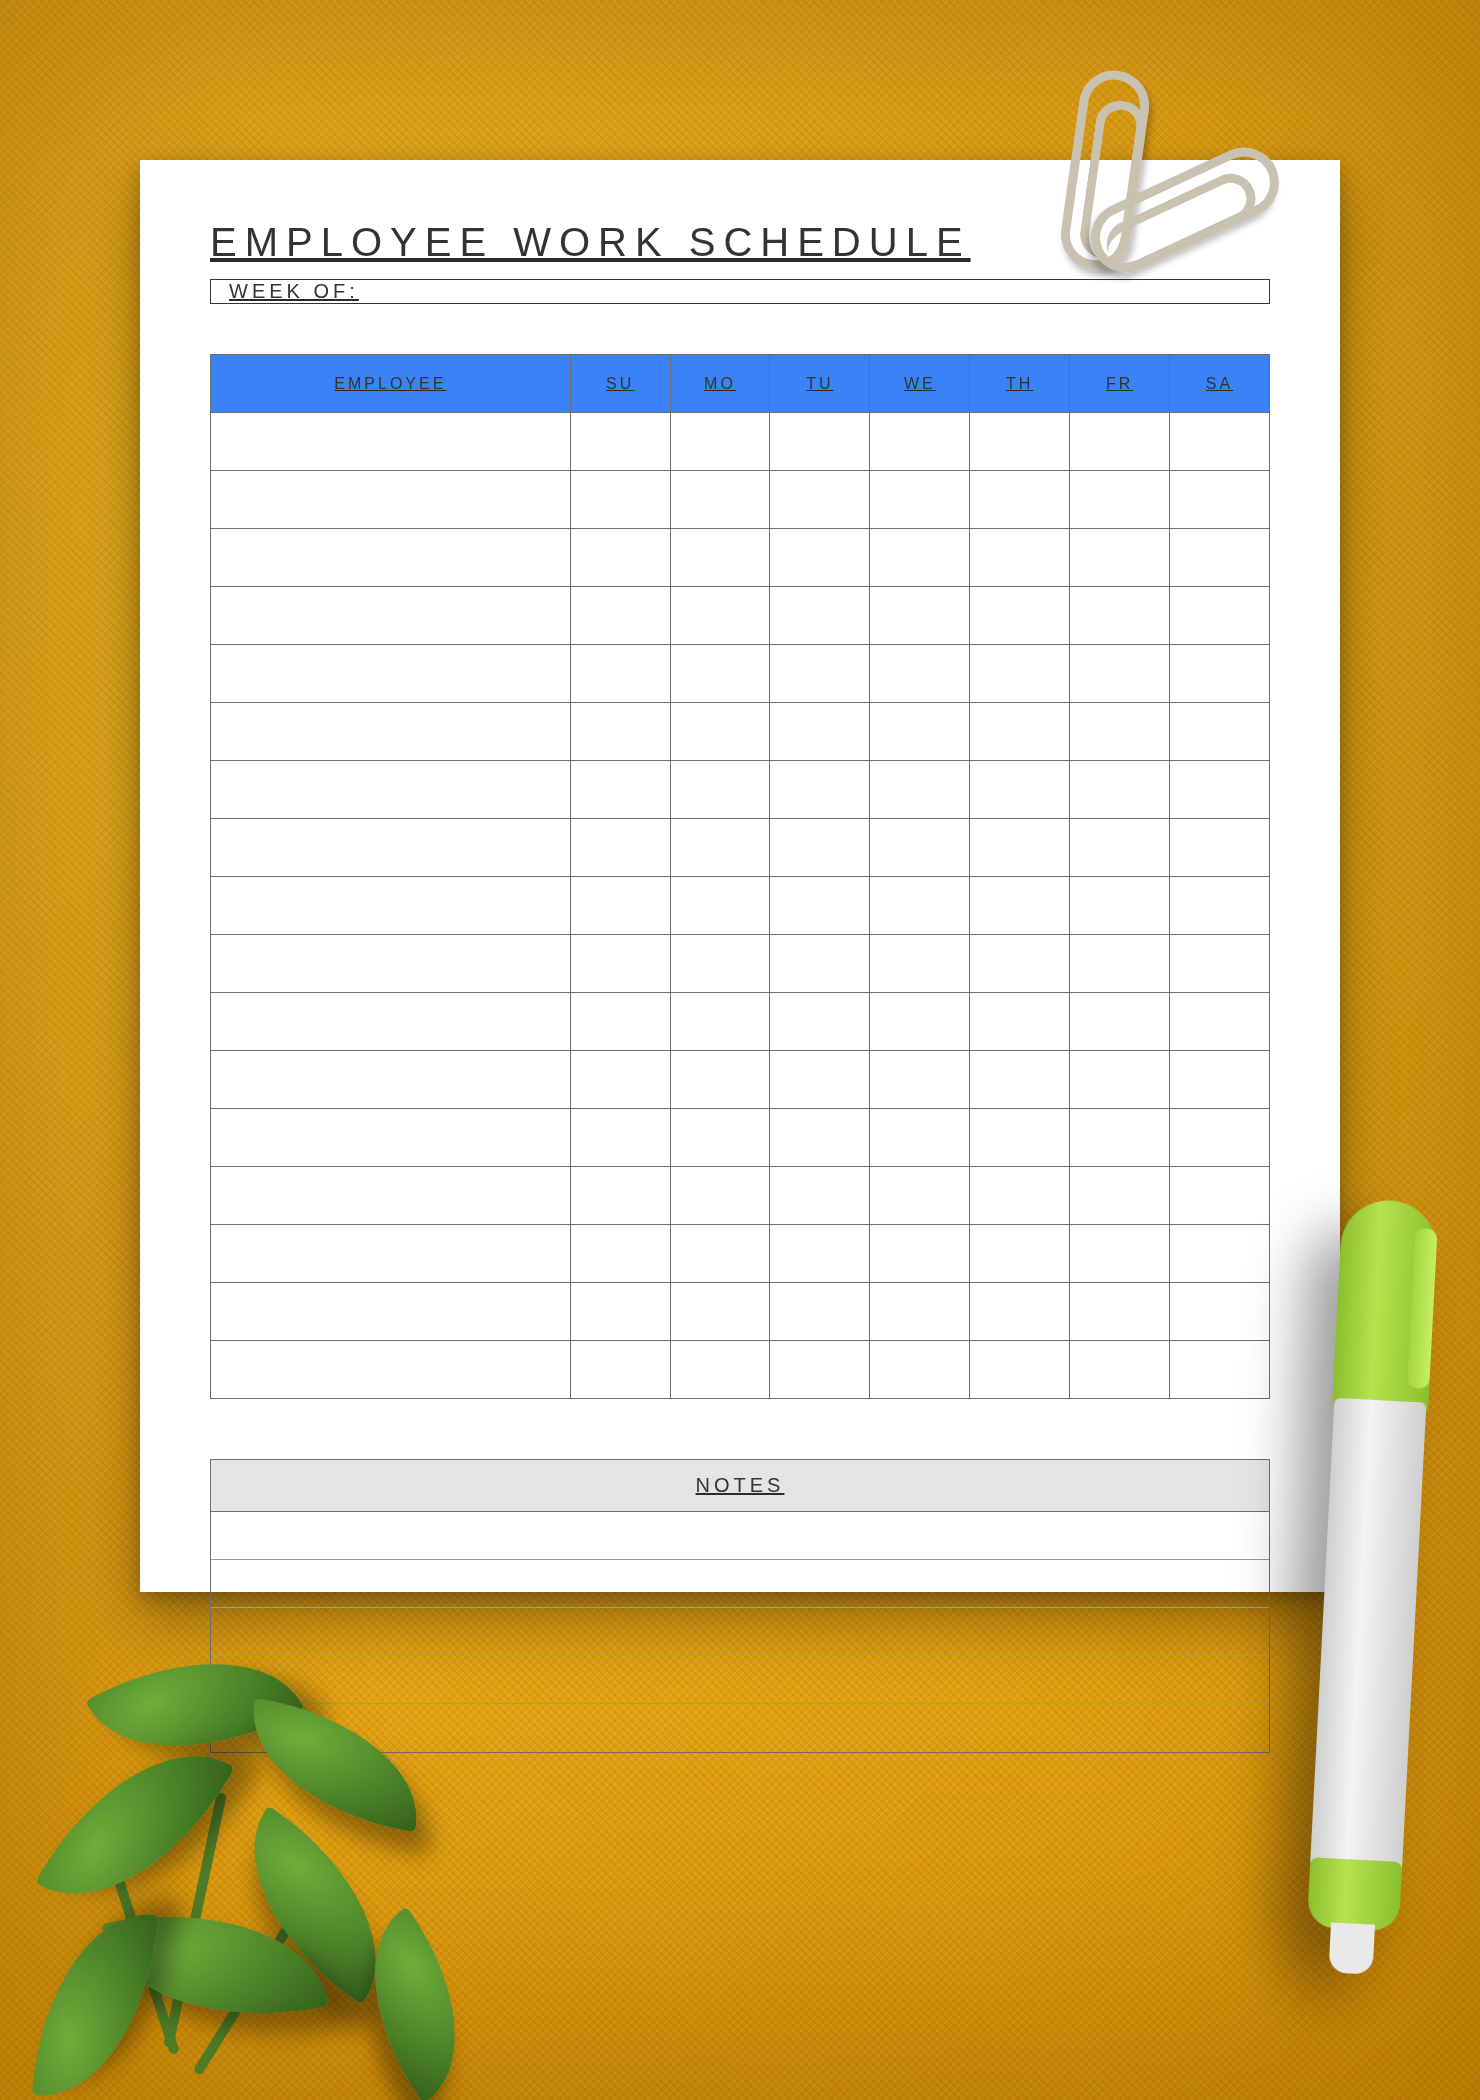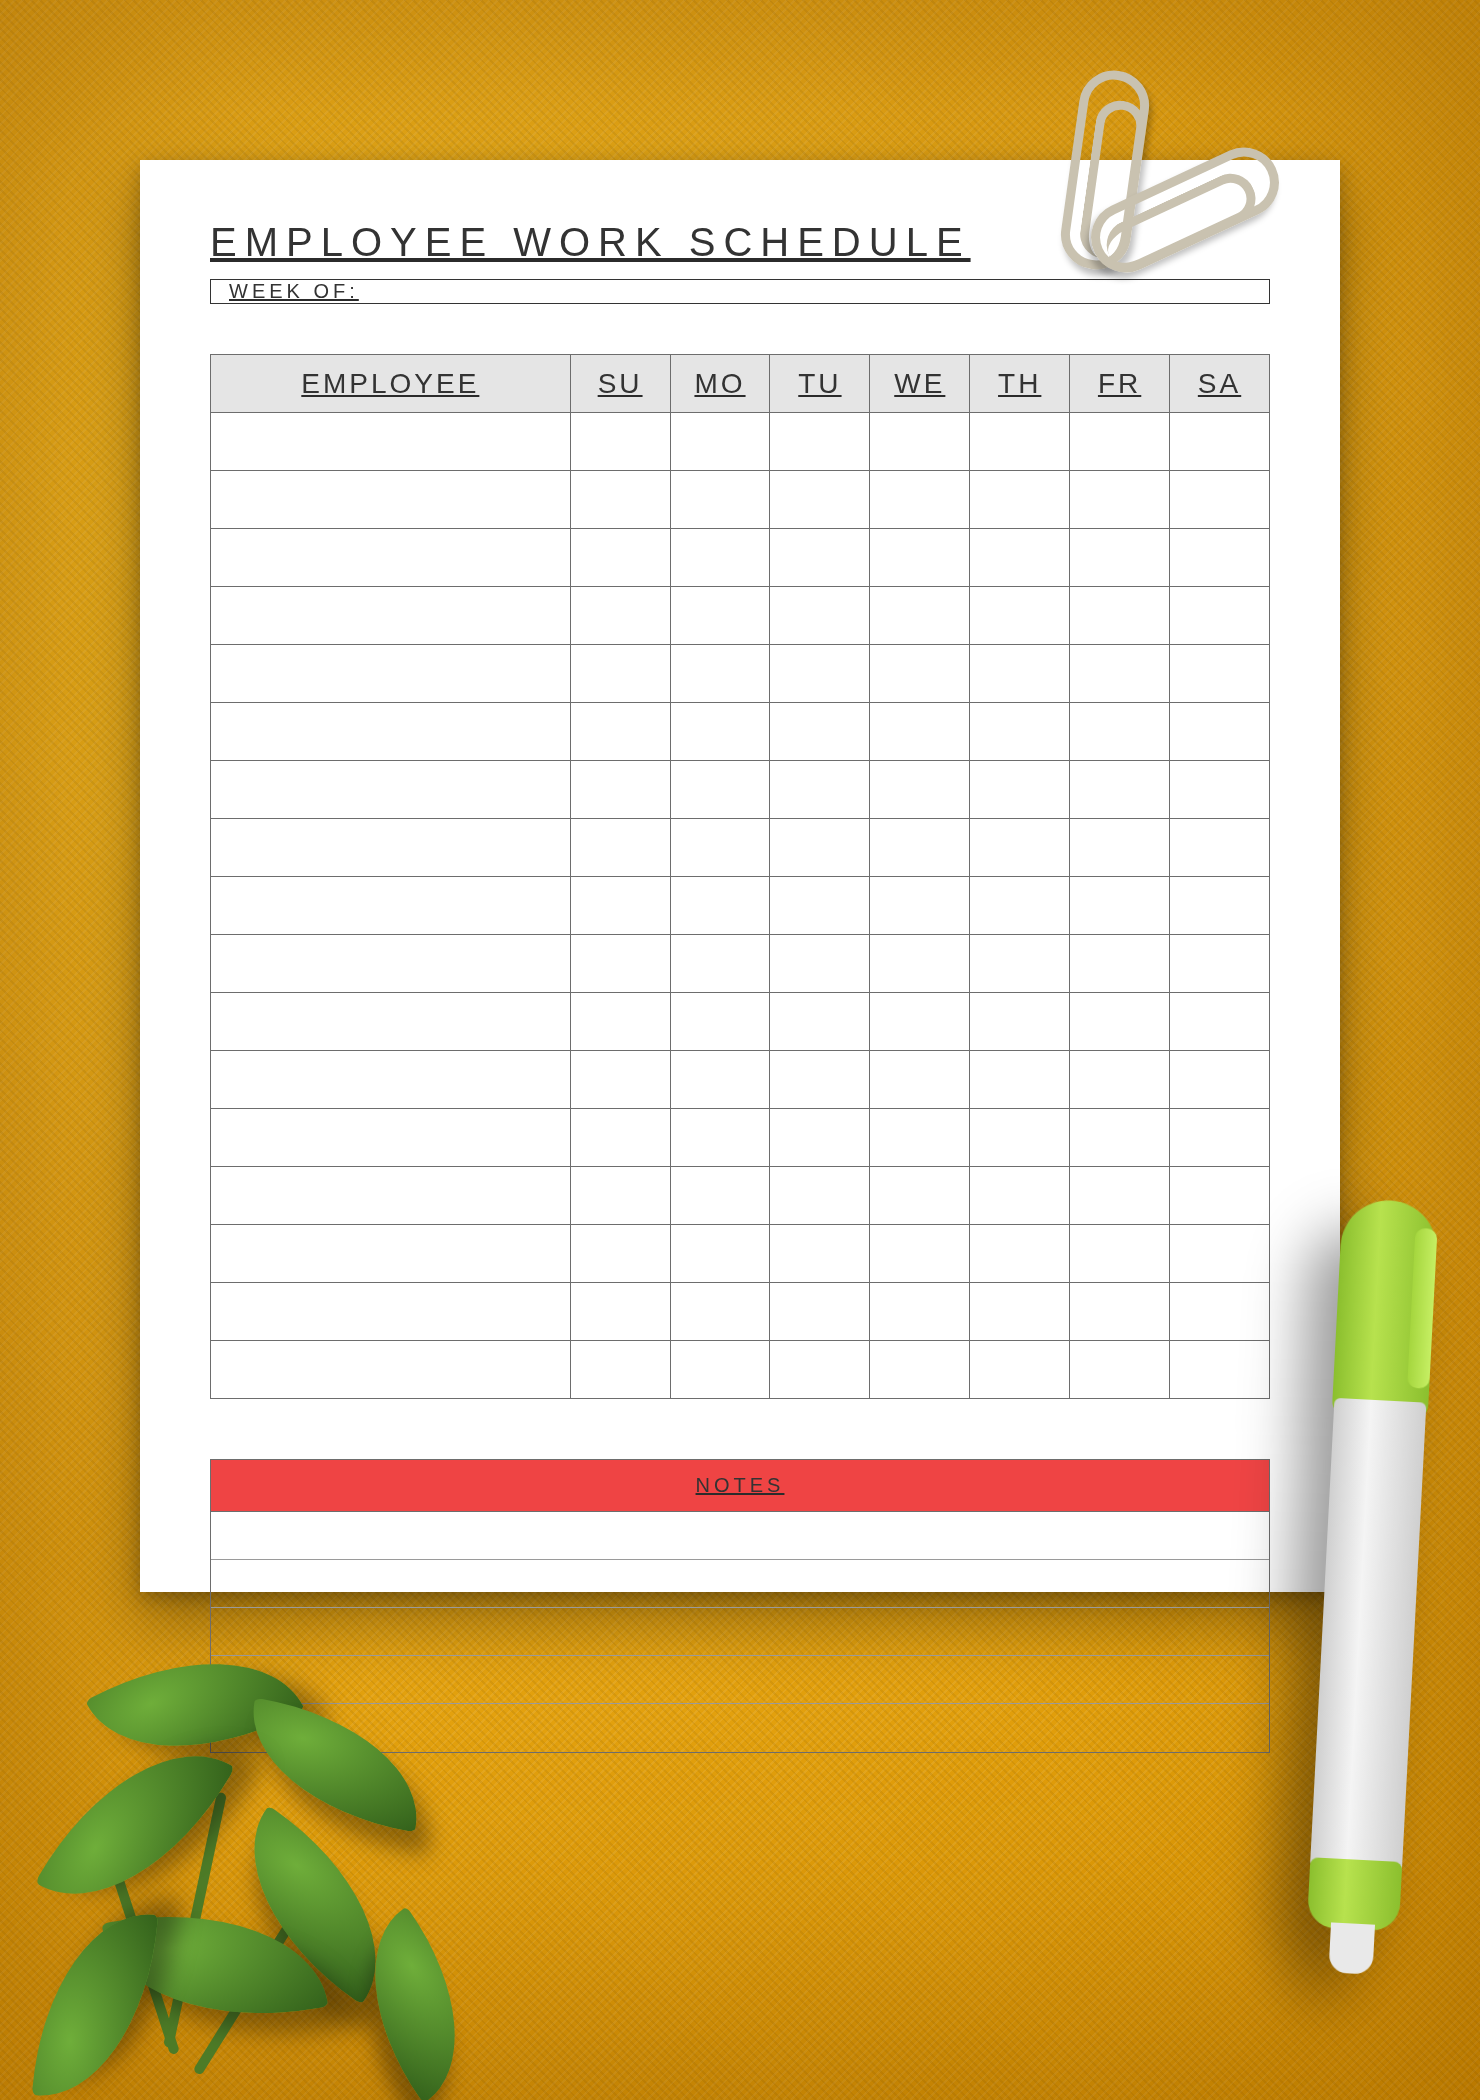--- a/index.html
+++ b/index.html
@@ -55,38 +55,38 @@
 
   
   table.schedule {
     width: 100%;
     border-collapse: collapse;
   }
   table.schedule th, table.schedule td {
     border: 1px solid #6d6d6d;
   }
   table.schedule th {
-    background: #e5e5e5;
+    background: #3b82f6;
     font-weight: 400;
     letter-spacing: 3px;
-    font-size: 28px;
+    font-size: 16px;
     color: #333;
     height: 58px;
   }
   table.schedule th.emp { width: 360px; }
   table.schedule th.day { width: 100px; }
   table.schedule td { height: 58px; }
 
   
   .notes {
     margin-top: 60px;
     border: 1px solid #6d6d6d;
   }
   .notes-header {
-    background: #ef4444;
+    background: #e5e5e5;
     text-align: center;
     letter-spacing: 4px;
     font-size: 20px;
     color:#333;
     padding: 14px 0;
     border-bottom: 1px solid #6d6d6d;
   }
   .notes-lines .line {
     height: 48px;
     border-bottom: 1px solid #9a9a9a;

